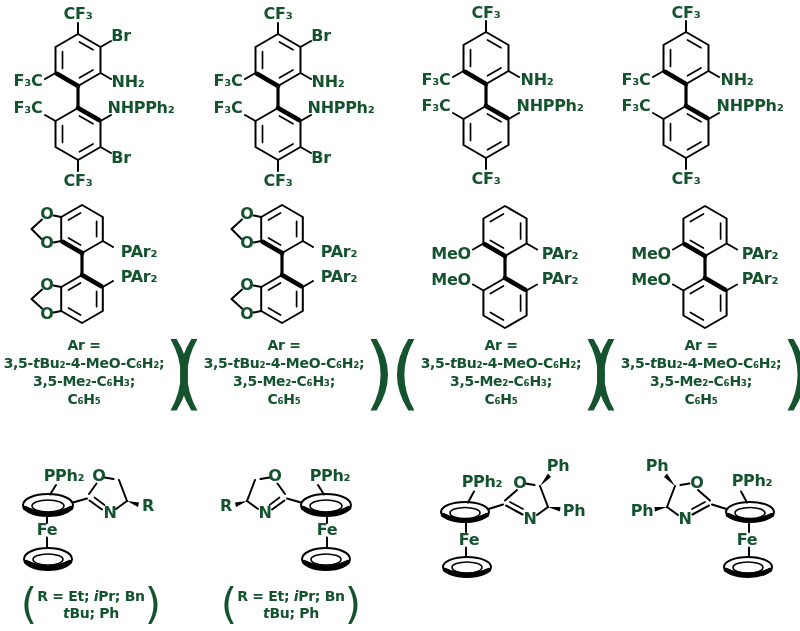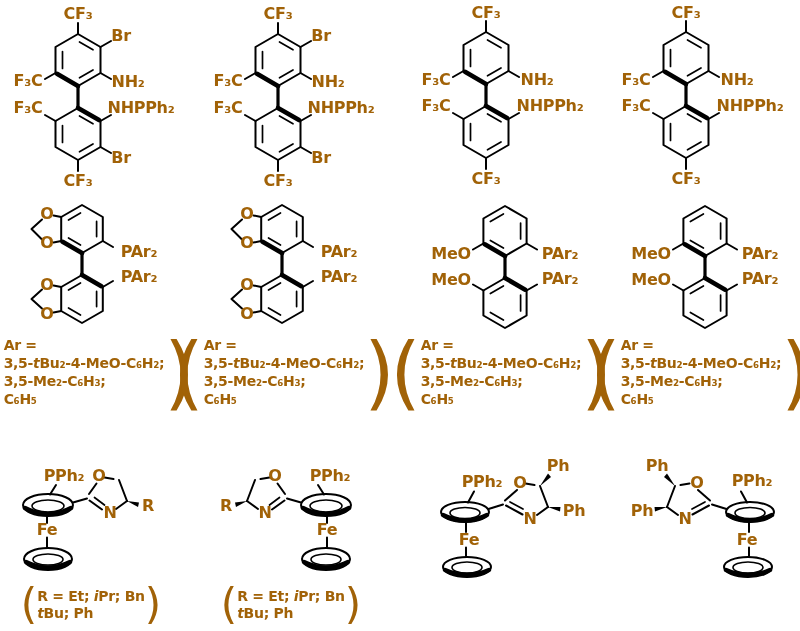--- a/index.html
+++ b/index.html
@@ -1,33 +1,33 @@
 <!DOCTYPE html>
 <html><head>
 <meta charset="utf-8">
 <title>Figure</title>
 <style>
   html,body { margin:0; padding:0; background:#ffffff; }
   .figure {
     position:relative; width:800px; height:631px; background:#ffffff;
-    font-family:"DejaVu Sans", "Liberation Sans", sans-serif; color:#a16207;
+    font-family:"DejaVu Sans", "Liberation Sans", sans-serif; color:#14532d;
     overflow:hidden;
   }
   .cell { position:absolute; width:200px; }
   .cell svg { position:absolute; left:0; top:0; }
   .lbl {
     position:absolute; transform:translate(-50%,-50%);
     font-weight:700; font-size:16px; line-height:1; white-space:nowrap;
     letter-spacing:-0.3px;
   }
   .note {
     position:absolute; transform:translateX(-50%);
     display:flex; align-items:center; font-weight:700;
   }
-  .note-lines { text-align:left; }
+  .note-lines { text-align:center; }
   .nline { font-size:14px; line-height:18px; white-space:nowrap; letter-spacing:-0.3px; }
   .r .nline { line-height:17px; }
   .paren { font-weight:400; line-height:0.9; transform:scaleY(1.02); }
   .ar .paren { font-size:78px; }
   .r .paren { font-size:42px; }
   .it { font-style:italic; }
   .art { stroke:#000; fill:none; stroke-width:2; stroke-linecap:round; stroke-linejoin:round; }
 </style>
 </head>
 <body>

